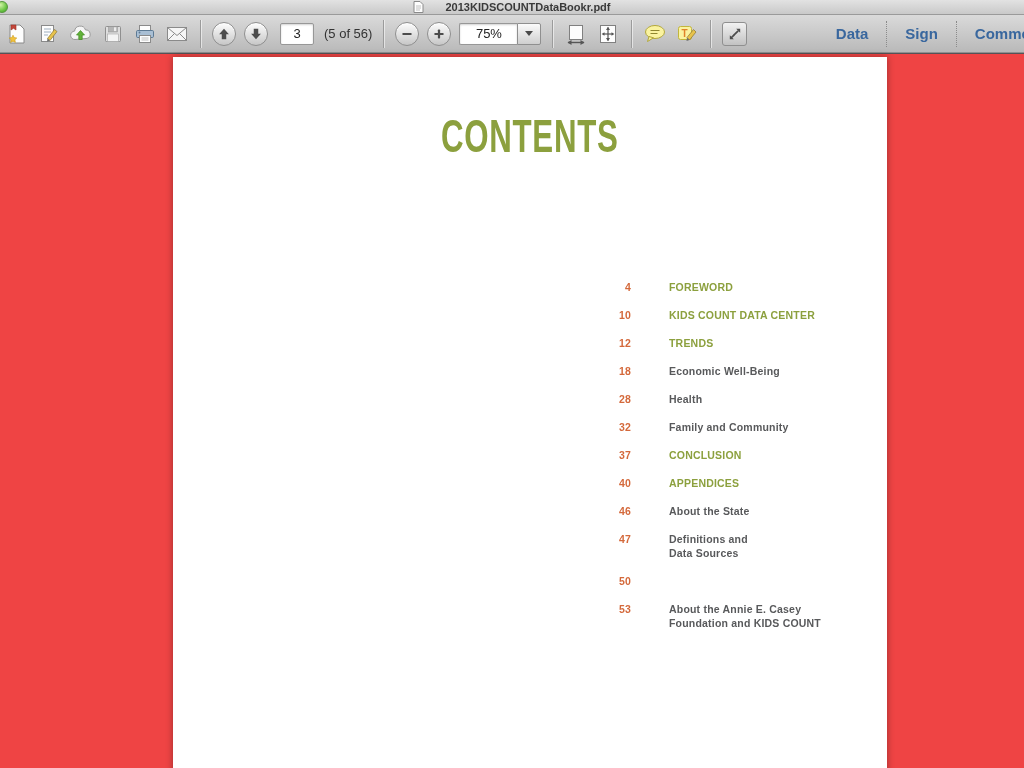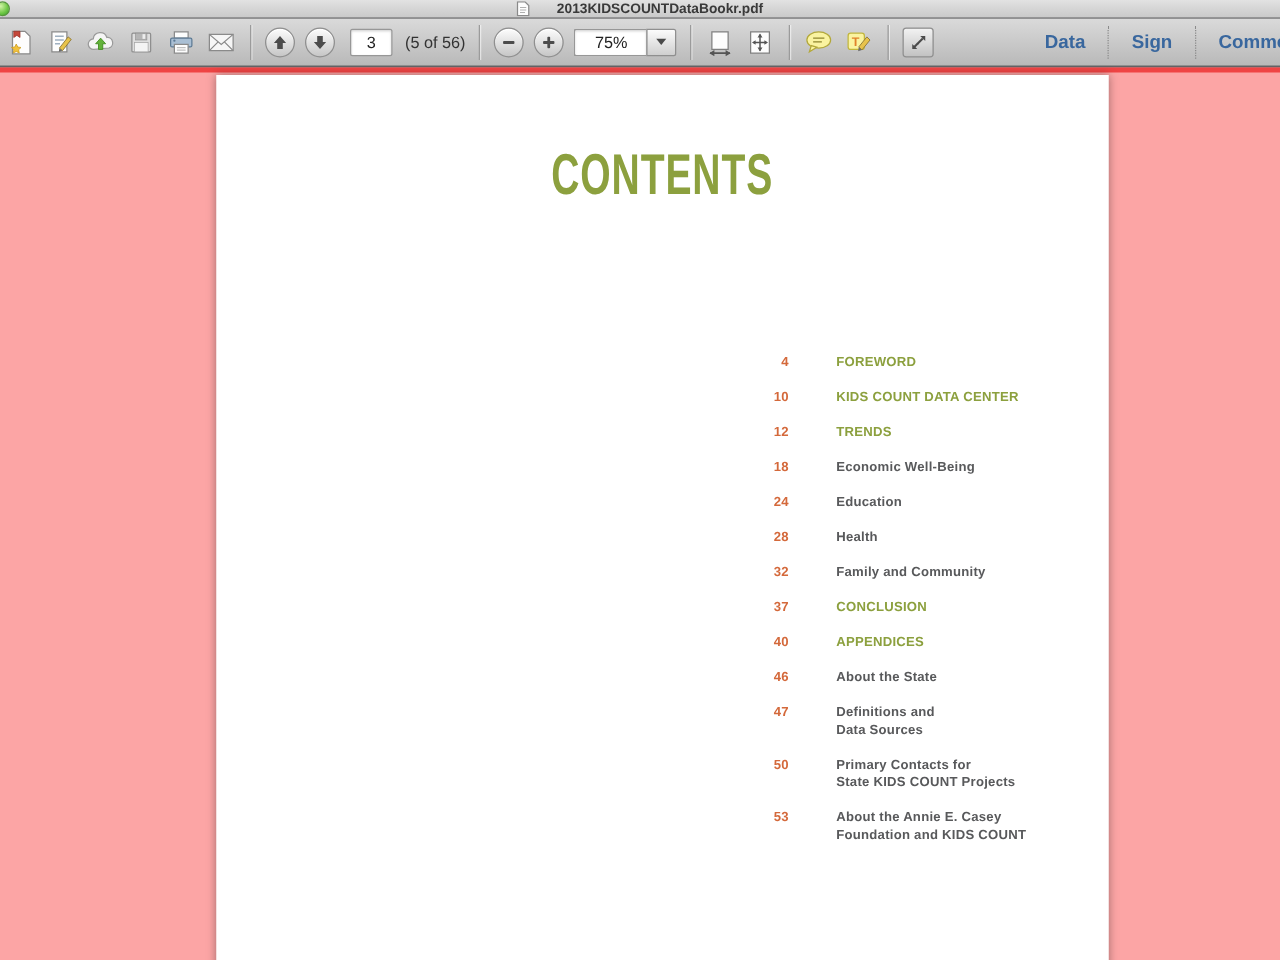--- a/index.html
+++ b/index.html
@@ -88,21 +88,21 @@
   .panel-links { display:flex; align-items:center; margin-right:-38px; }
   .panel-link {
     font-size:15px; font-weight:700; color:#39679e;
     padding:0 18px; white-space:nowrap;
   }
   .dotted-sep { width:1px; height:26px; border-left:1px dotted #8a8a8a; }
 
   
   .content {
     position:absolute; left:0; right:0; top:54px; bottom:0;
-    background:#fca5a5; border-top:4px solid #ef4444;
+    background:#ef4444; border-top:1px solid #ef4444;
   }
   .pdf-page {
     position:absolute; left:173px; top:2px; width:714px; height:720px;
     background:#fff; box-shadow:0 0 7px rgba(0,0,0,.35);
   }
   .contents-heading {
     position:absolute; left:268px; top:52px;
     font-size:46px; font-weight:700; letter-spacing:1px;
     color:var(--heading-green,#8ca03e);
     transform:scaleX(.68); transform-origin:left top;
@@ -337,24 +337,20 @@
       </div>
       <div class="toc-row">
         <span class="toc-num">12</span>
         <span class="toc-label section">TRENDS</span>
       </div>
       <div class="toc-row">
         <span class="toc-num">18</span>
         <span class="toc-label sub">Economic Well-Being</span>
       </div>
       <div class="toc-row">
-        <span class="toc-num">24</span>
-        <span class="toc-label sub">Education</span>
-      </div>
-      <div class="toc-row">
         <span class="toc-num">28</span>
         <span class="toc-label sub">Health</span>
       </div>
       <div class="toc-row">
         <span class="toc-num">32</span>
         <span class="toc-label sub">Family and Community</span>
       </div>
       <div class="toc-row">
         <span class="toc-num">37</span>
         <span class="toc-label section">CONCLUSION</span>
@@ -367,22 +363,20 @@
         <span class="toc-num">46</span>
         <span class="toc-label sub">About the State</span>
       </div>
       <div class="toc-row">
         <span class="toc-num">47</span>
         <span class="toc-label sub">Definitions and
 Data Sources</span>
       </div>
       <div class="toc-row">
         <span class="toc-num">50</span>
-        <span class="toc-label sub">Primary Contacts for
-State KIDS COUNT Projects</span>
       </div>
       <div class="toc-row">
         <span class="toc-num">53</span>
         <span class="toc-label sub">About the Annie E. Casey
 Foundation and KIDS COUNT</span>
       </div>
 
     </div>
   </div>
 </div>

